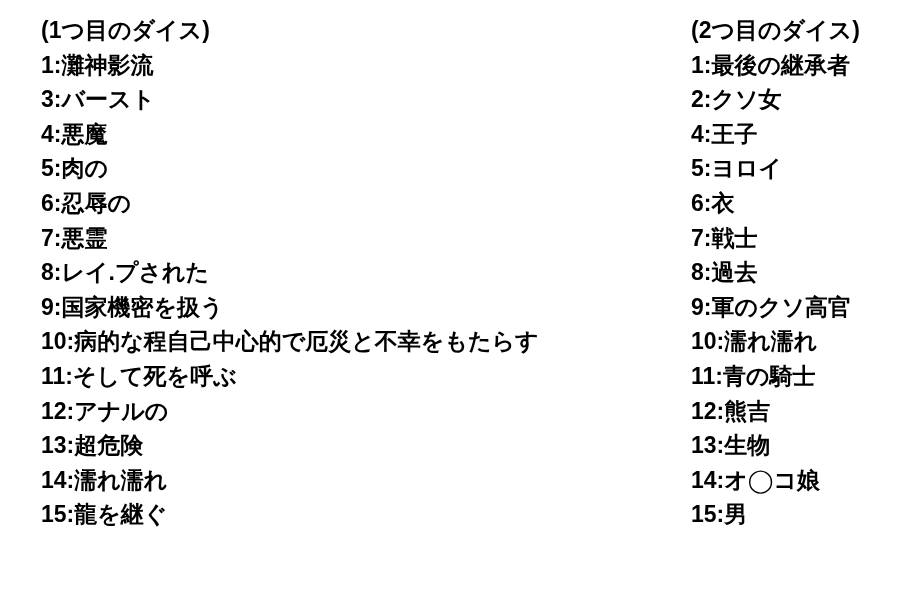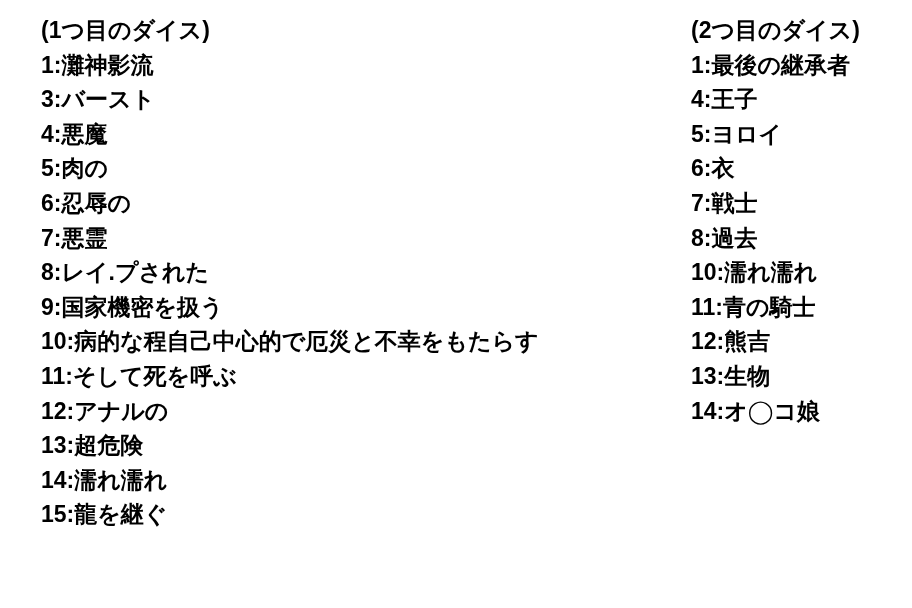--- a/index.html
+++ b/index.html
@@ -47,23 +47,26 @@
   <div class="line">11:そして死を呼ぶ</div>
   <div class="line">12:アナルの</div>
   <div class="line">13:超危険</div>
   <div class="line">14:濡れ濡れ</div>
   <div class="line">15:龍を継ぐ</div>
 </div>
 
 <div class="dice-col second">
   <div class="line">(2つ目のダイス)</div>
   <div class="line">1:最後の継承者</div>
+  <div class="line">2:クソ女</div>
   <div class="line">4:王子</div>
   <div class="line">5:ヨロイ</div>
   <div class="line">6:衣</div>
   <div class="line">7:戦士</div>
   <div class="line">8:過去</div>
+  <div class="line">9:軍のクソ高官</div>
   <div class="line">10:濡れ濡れ</div>
   <div class="line">11:青の騎士</div>
   <div class="line">12:熊吉</div>
   <div class="line">13:生物</div>
   <div class="line">14:オ◯コ娘</div>
+  <div class="line">15:男</div>
 </div>
 
 </body></html>

